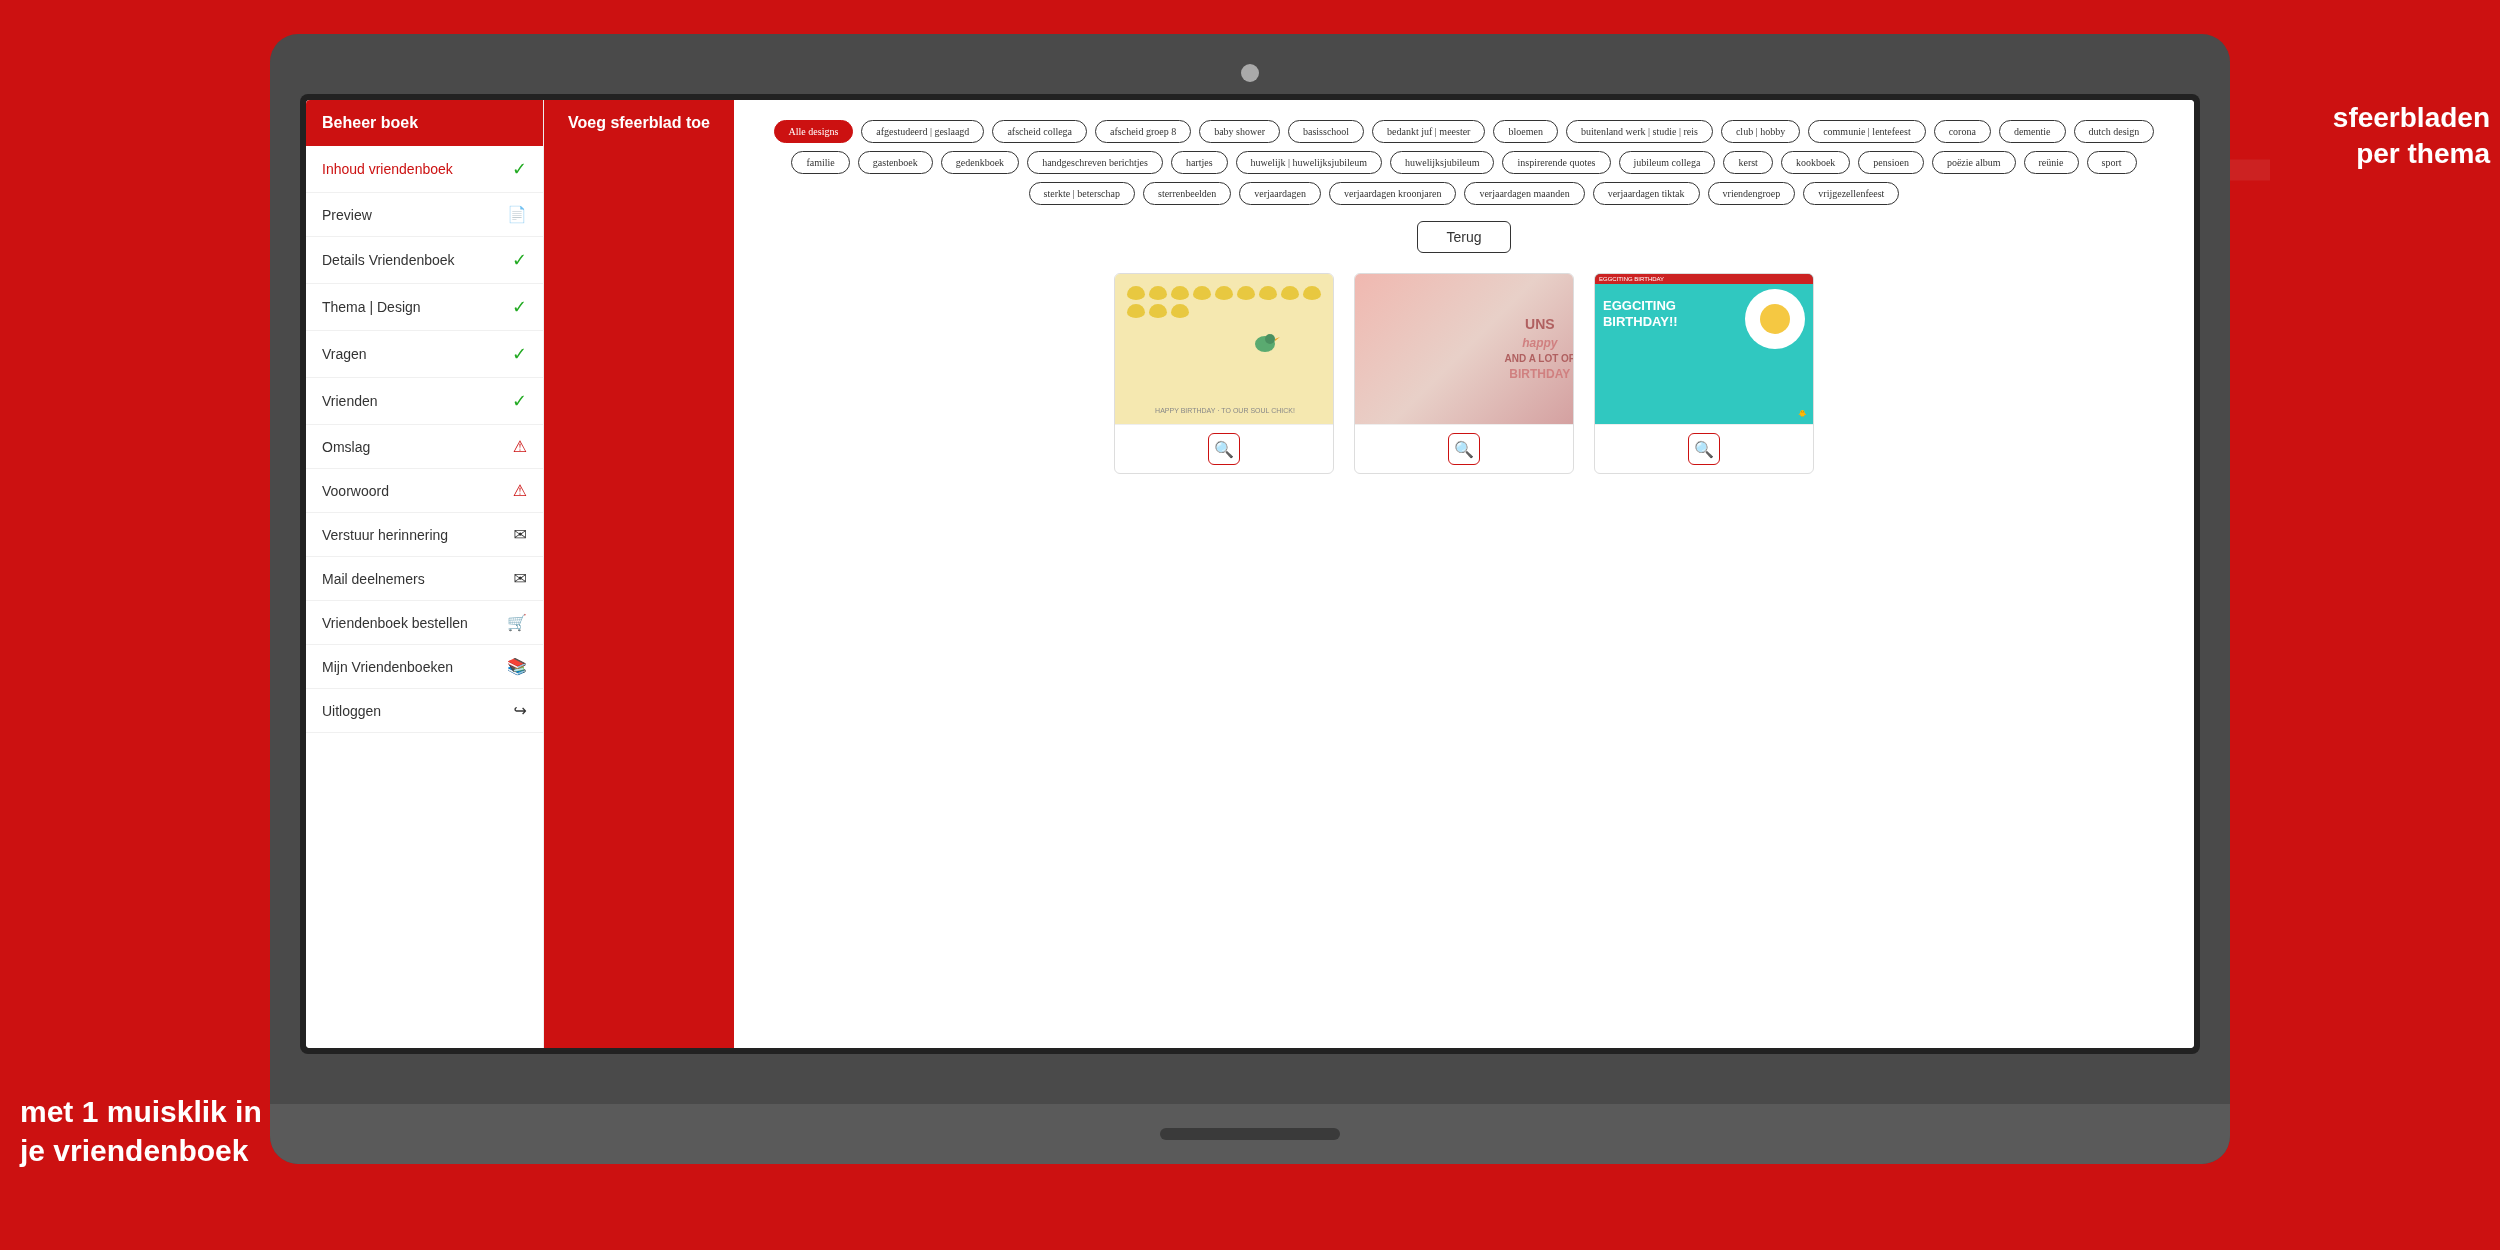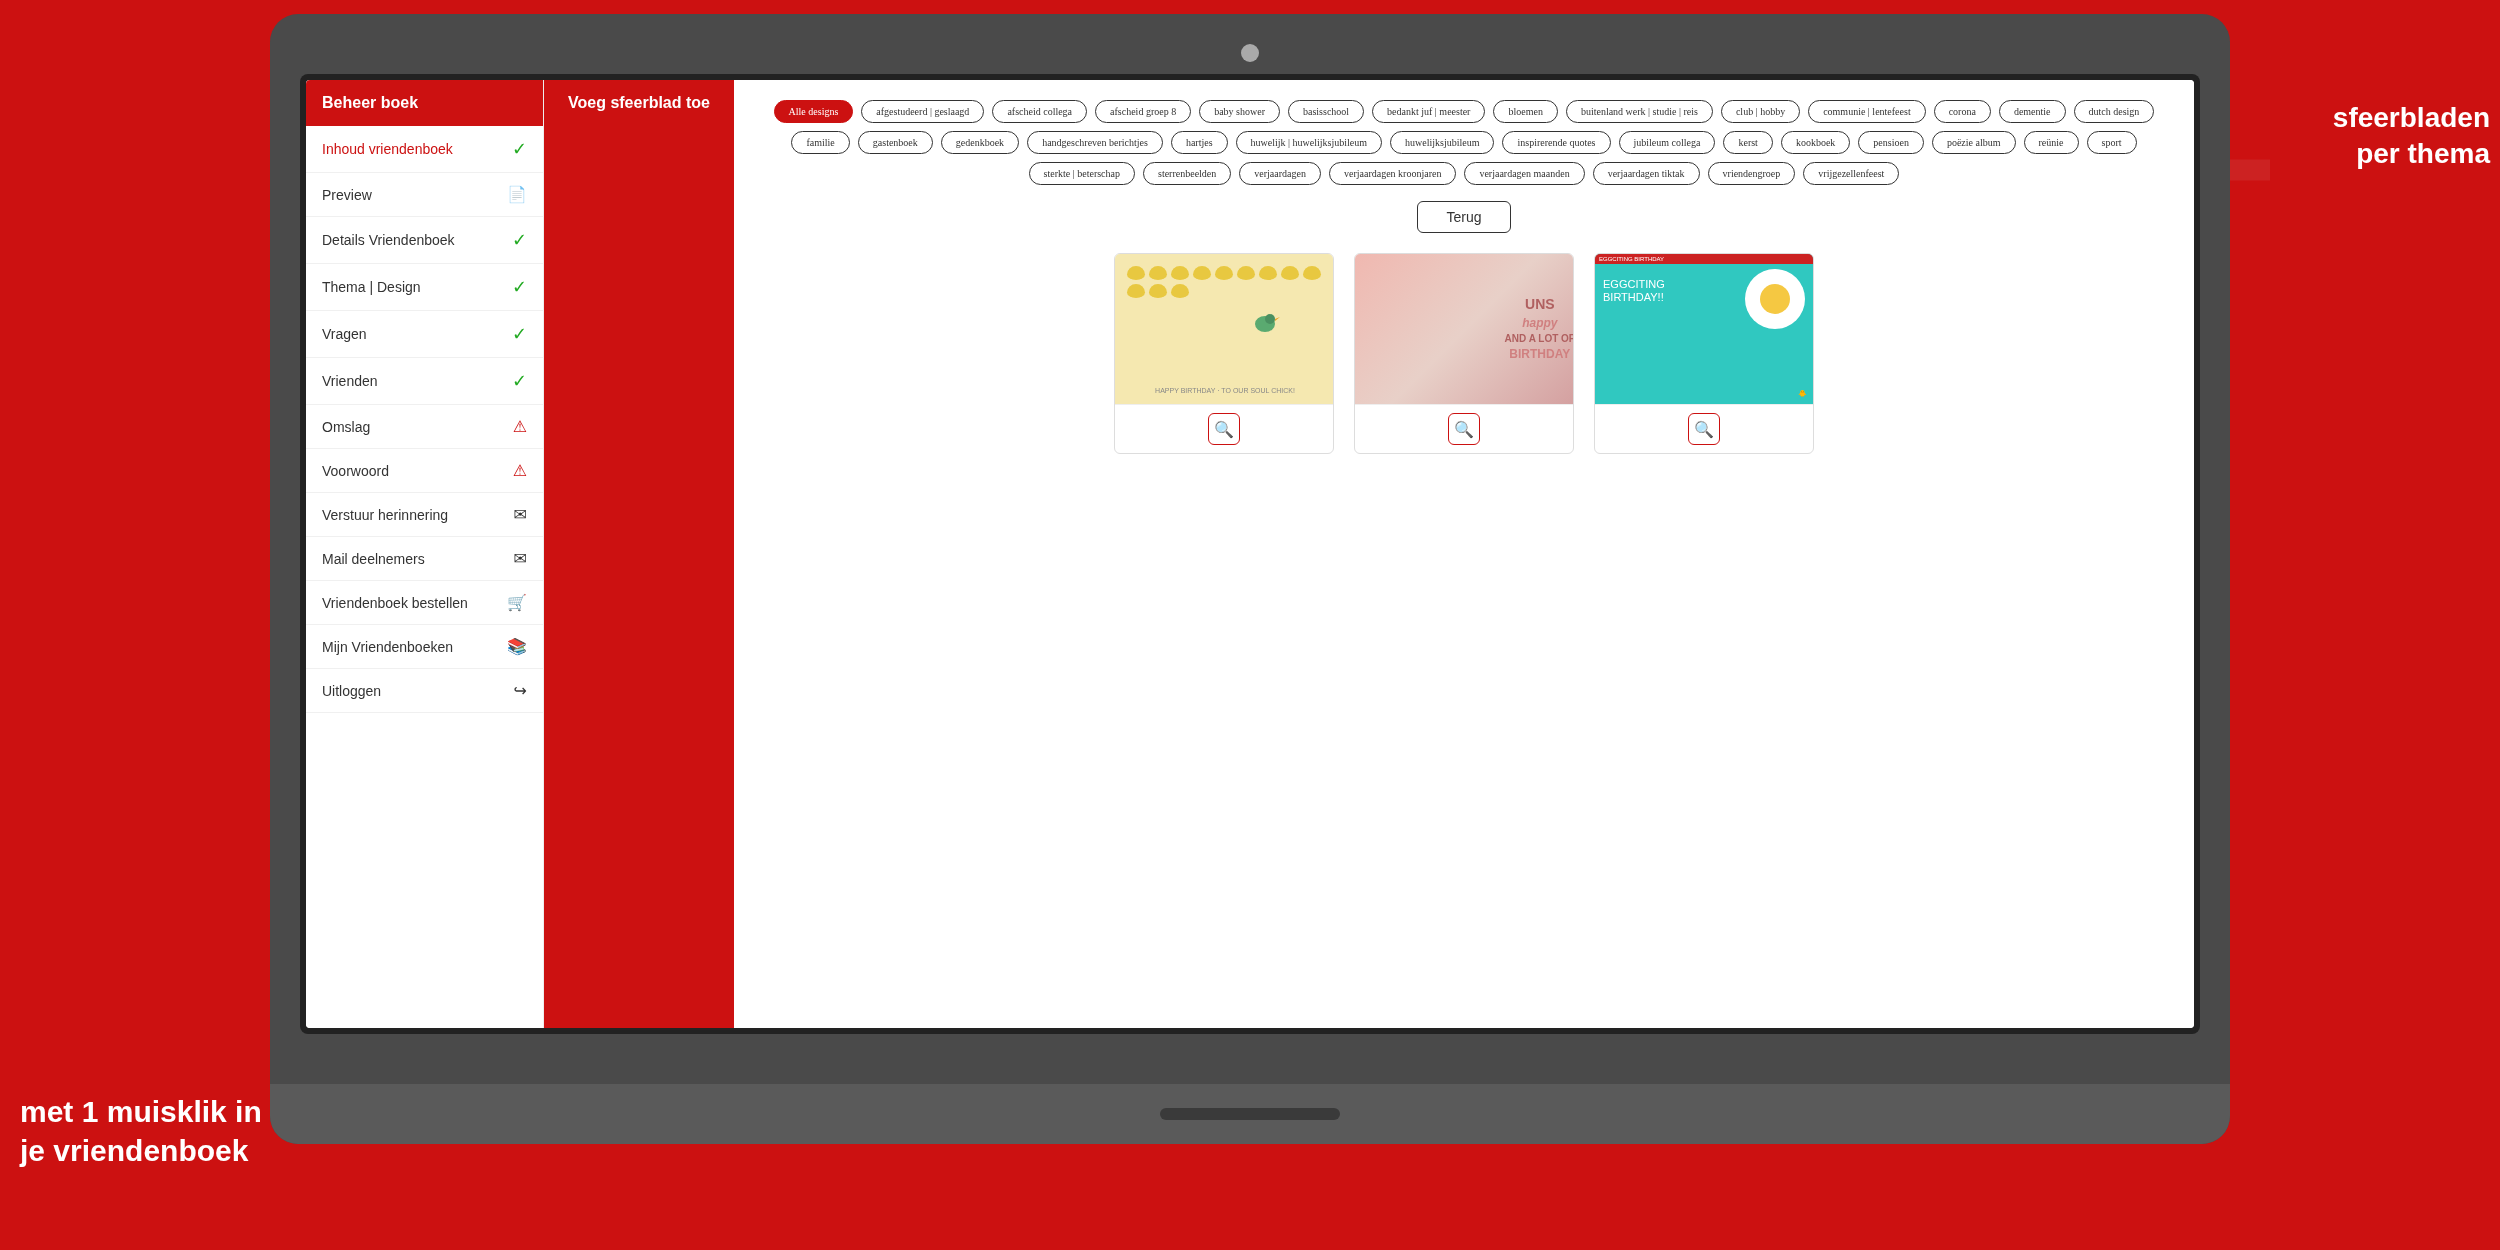--- a/index.html
+++ b/index.html
@@ -8,21 +8,21 @@
       width: 2500px;
       height: 1250px;
       overflow: hidden;
       font-family: Arial, sans-serif;
       position: relative;
     }
 
     
     .laptop-shell {
       position: absolute;
-      top: 14px;
+      top: 34px;
       left: 270px;
       width: 1960px;
       height: 1130px;
       background: #4a4a4a;
       border-radius: 28px;
       padding: 30px 30px 80px 30px;
     }
 
     
     .webcam {
@@ -237,22 +237,22 @@
       background: #30c8c0;
       width: 100%;
       height: 100%;
       display: flex;
       flex-direction: column;
       align-items: flex-start;
       padding: 8px;
       position: relative;
     }
     .card3-title {
-      font-size: 11px;
-      font-weight: normal;
+      font-size: 13px;
+      font-weight: bold;
       color: #fff;
       line-height: 1.2;
       margin-top: 4px;
     }
     .card3-egg {
       position: absolute;
       right: 10px;
       top: 15px;
       width: 60px;
       height: 70px;

